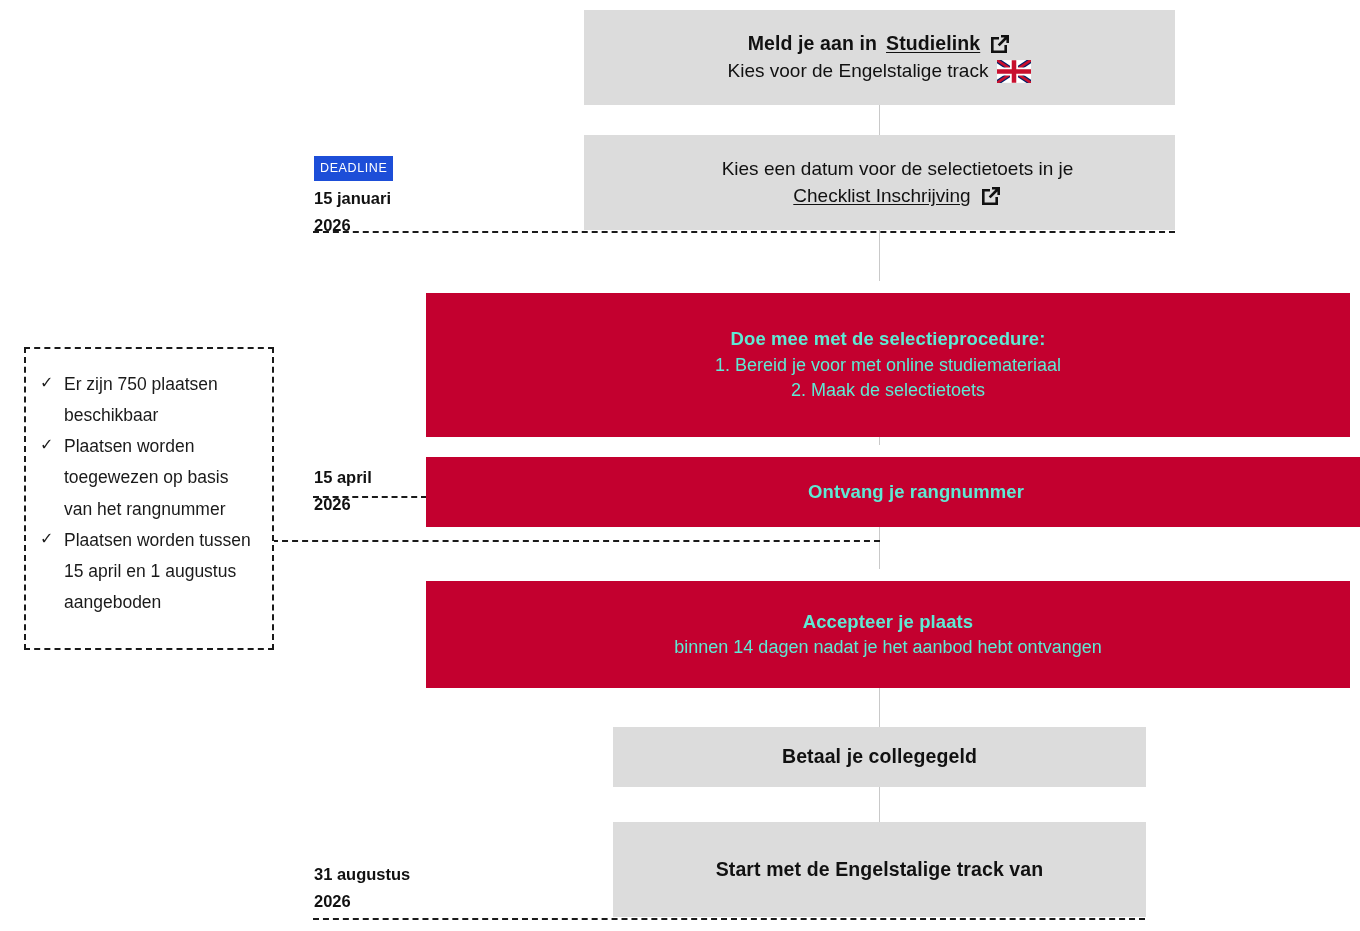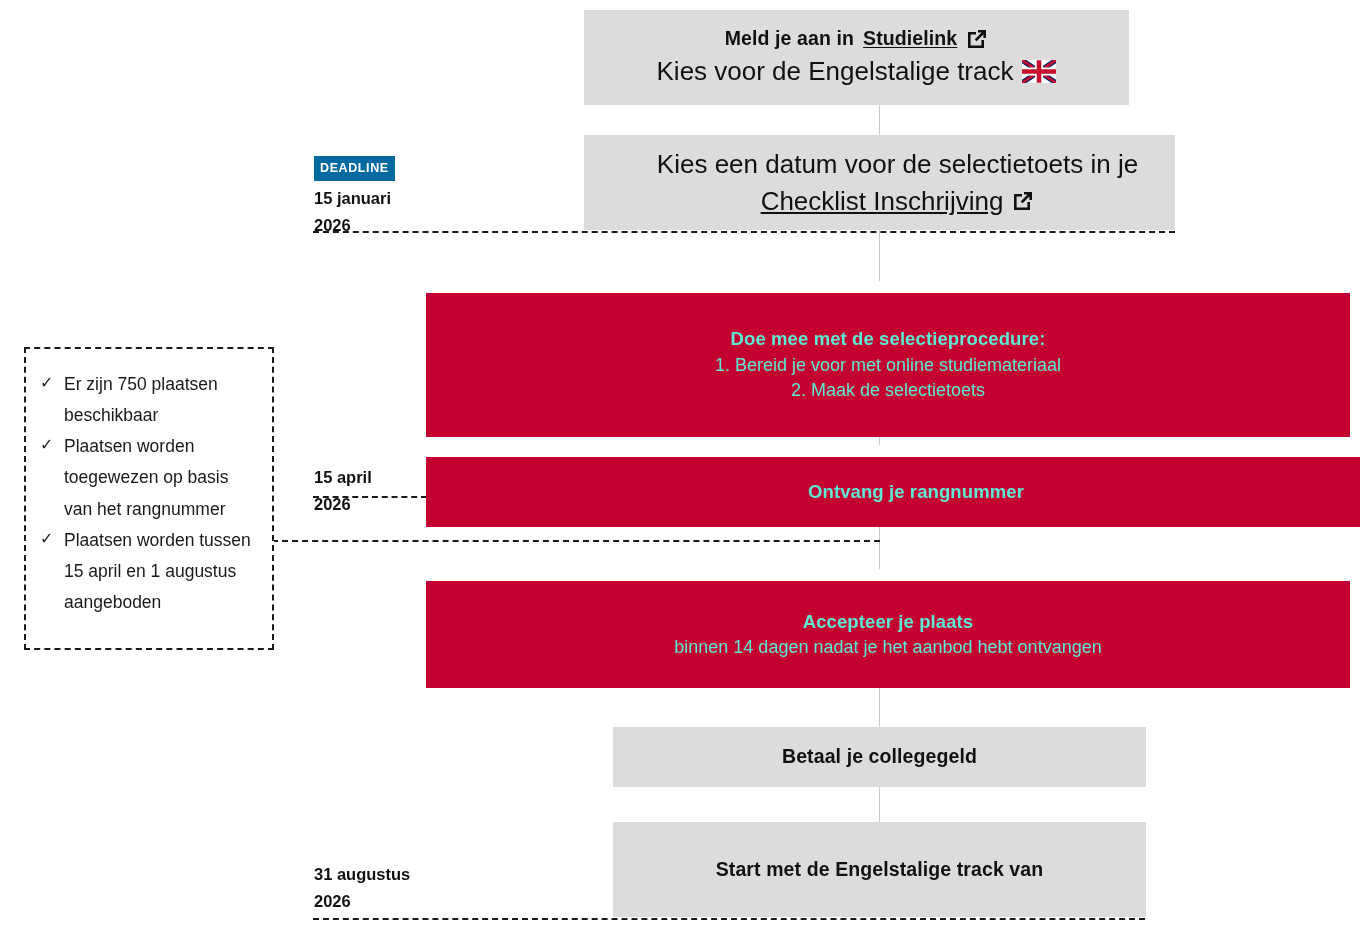--- a/index.html
+++ b/index.html
@@ -64,21 +64,21 @@
     font-size: 19.5px;
     font-weight: 700;
     letter-spacing: 0.1px;
     display: flex;
     align-items: center;
     justify-content: center;
     gap: 9px;
     white-space: nowrap;
   }
   .line-sub {
-    font-size: 26px;
+    font-size: 19px;
     font-weight: 400;
     display: flex;
     align-items: center;
     justify-content: center;
     gap: 9px;
     white-space: nowrap;
   }
   .red .line-main { font-weight: 700; font-size: 18.5px; }
   .red .line-sub  { font-weight: 400; font-size: 18px; }
 
@@ -115,24 +115,24 @@
     font-size: 16.5px;
     line-height: 1.62;
     color: #111111;
     white-space: nowrap;
   }
   .datemark .d-line {
     font-weight: 700;
   }
   .deadline-tag {
     display: inline-block;
-    background: #0369a1;
+    background: #1d4ed8;
     color: #ffffff;
     font-size: 12.5px;
-    font-weight: 700;
+    font-weight: 400;
     letter-spacing: 0.6px;
     padding: 2px 6px 3px 6px;
     margin-bottom: 4px;
   }
 
   
   .infobox {
     position: absolute;
     box-sizing: border-box;
     border: 2px dashed #1a1a1a;
@@ -169,21 +169,21 @@
   <div class="vline" style="left:879px; top:425px; height:20px;"></div>
   <div class="vline" style="left:879px; top:515px; height:54px;"></div>
   <div class="vline" style="left:879px; top:676px; height:51px;"></div>
   <div class="vline" style="left:879px; top:787px; height:35px;"></div>
 
   <div class="dashline" style="left:313px; top:231px; width:862px;"></div>
   <div class="dashline" style="left:272px; top:540px; width:608px;"></div>
   <div class="dashline" style="left:313px; top:918px; width:832px;"></div>
   <div class="dashline-short" style="left:313px; top:496px; width:114px;"></div>
 
-  <div class="box grey" style="left:584px; top:10px; width:545px; height:95px;">
+  <div class="box grey" style="left:584px; top:10px; width:591px; height:95px;">
     <div class="line-main">
       <span>Meld je aan in</span>
       <span class="lnk">Studielink</span>
       <span class="extlink">
         <svg width="22" height="22" viewBox="0 0 22 22" aria-hidden="true">
           <path d="M2 4 H10 V6.6 H4.6 V17.4 H15.4 V12 H18 V20 H2 Z" fill="#111111"></path>
           <path d="M12 2 H20 V10 H17.4 V6.5 L10.6 13.3 L8.7 11.4 L15.5 4.6 H12 Z" fill="#111111"></path>
         </svg>
       </span>
     </div>

